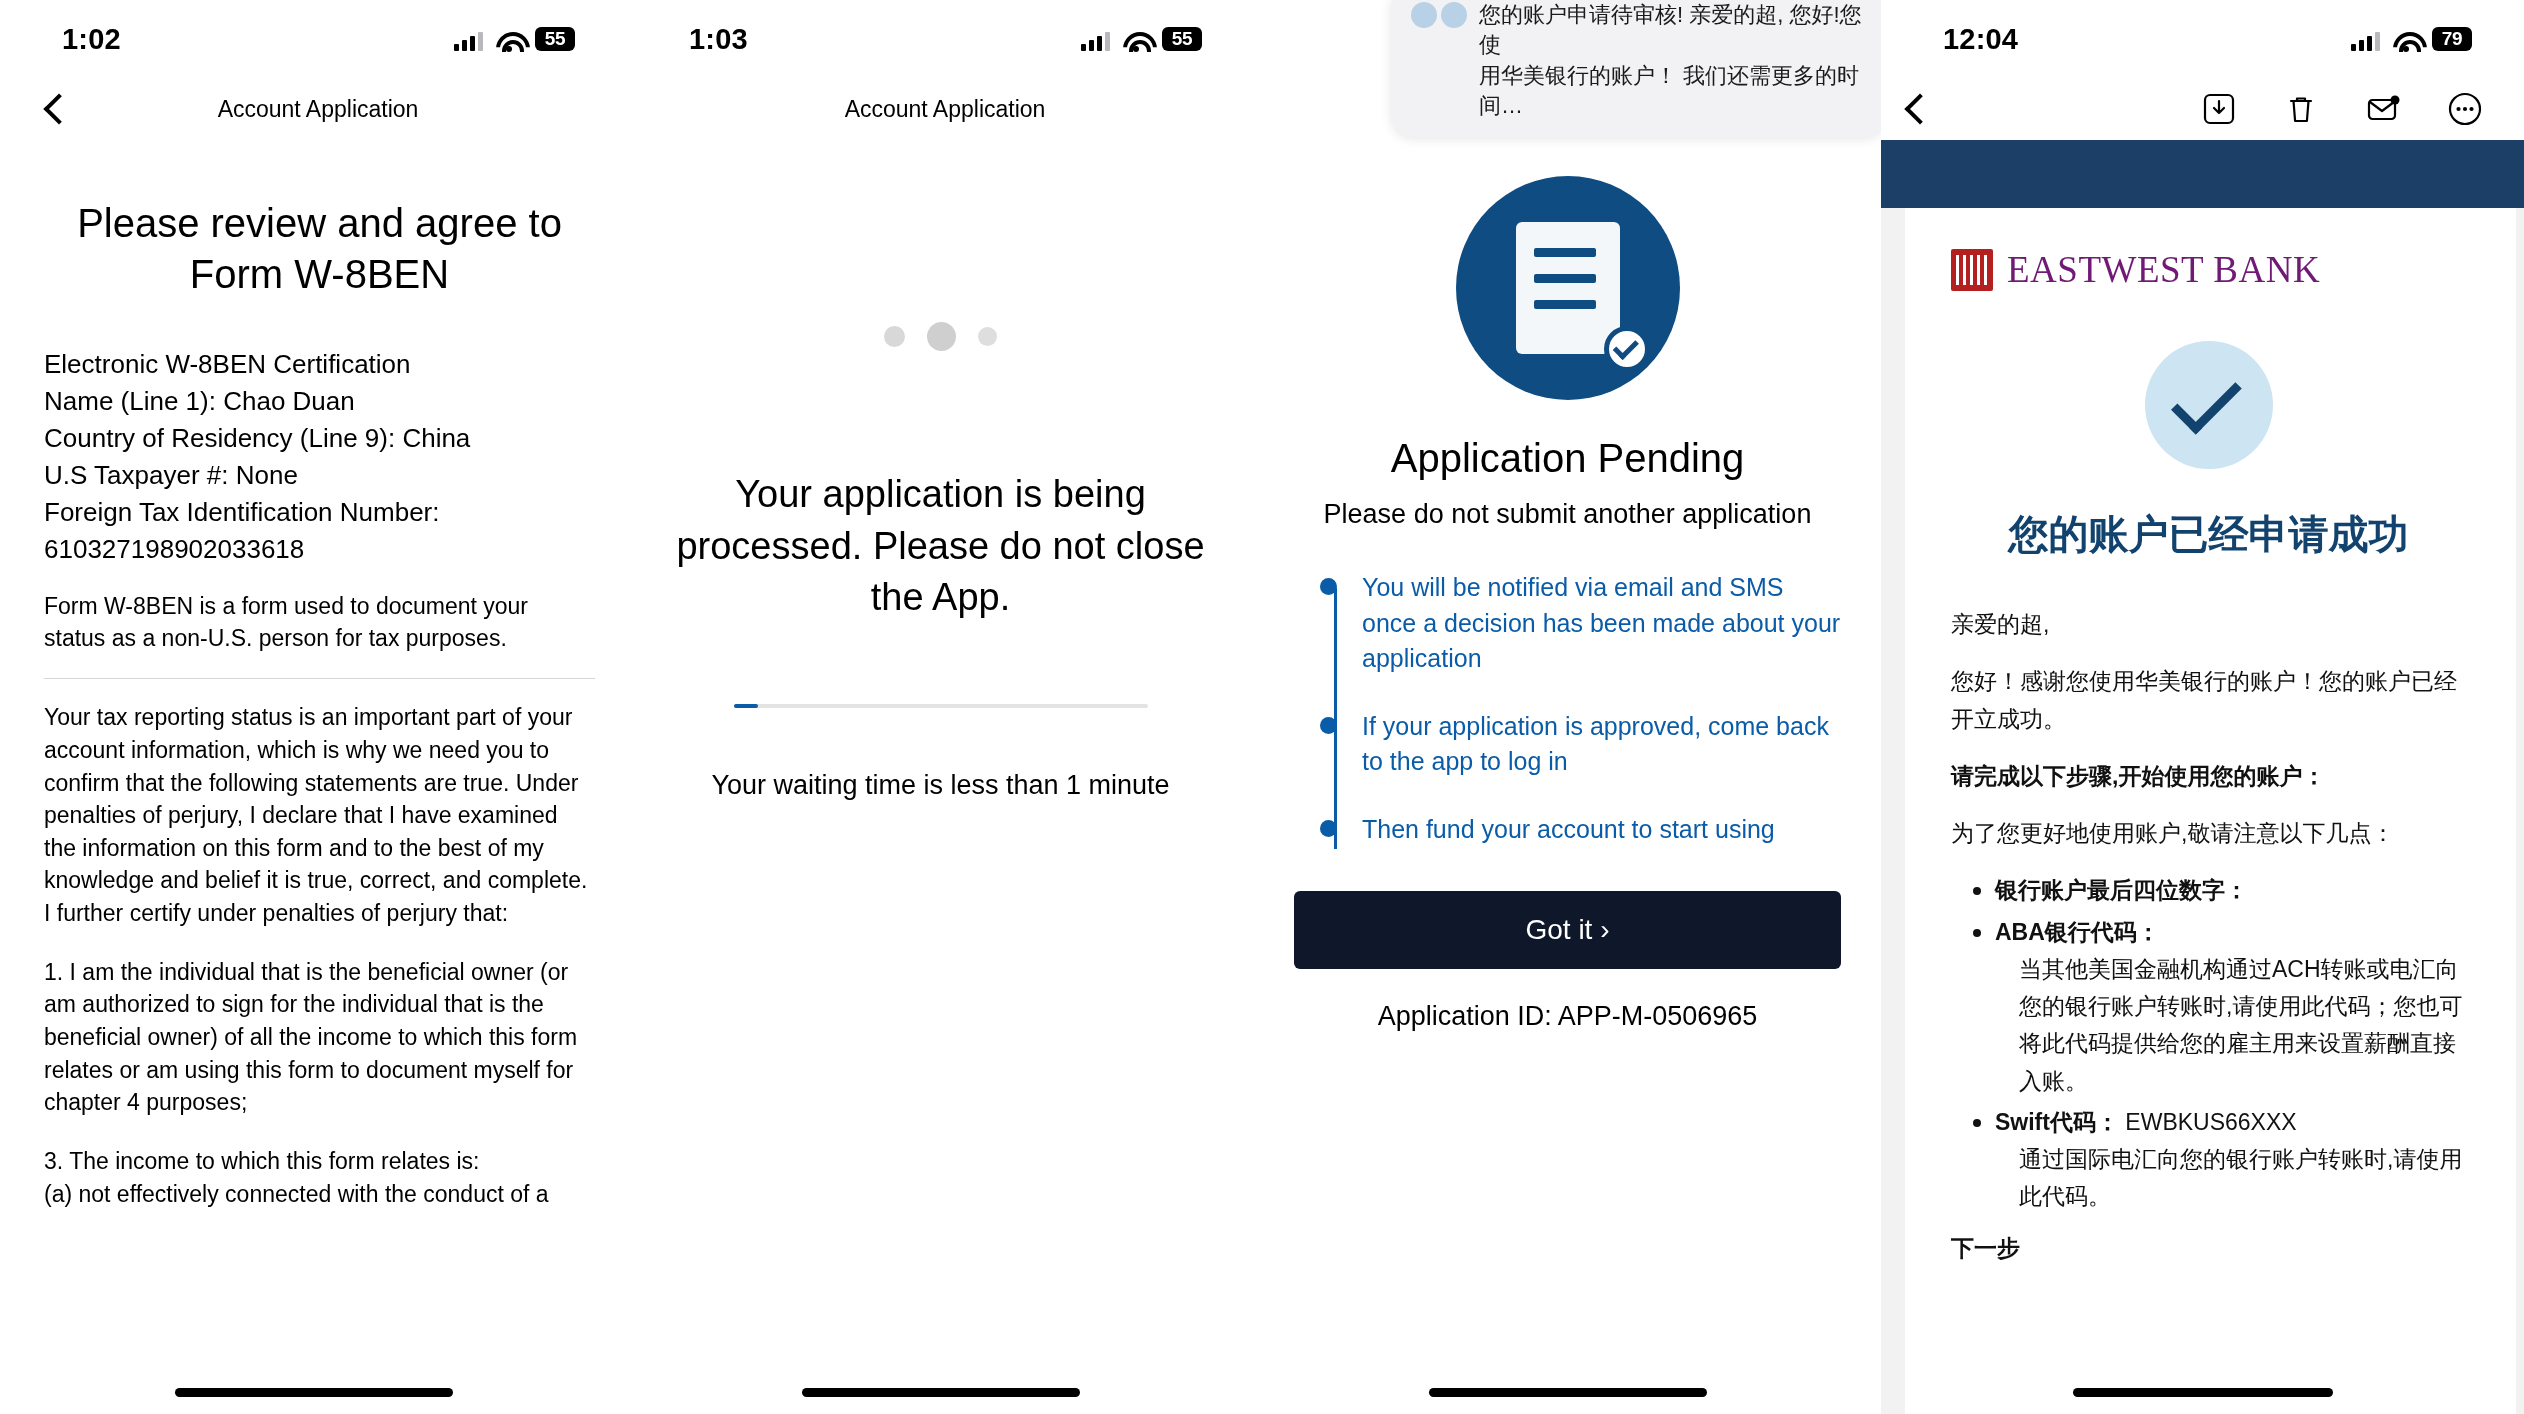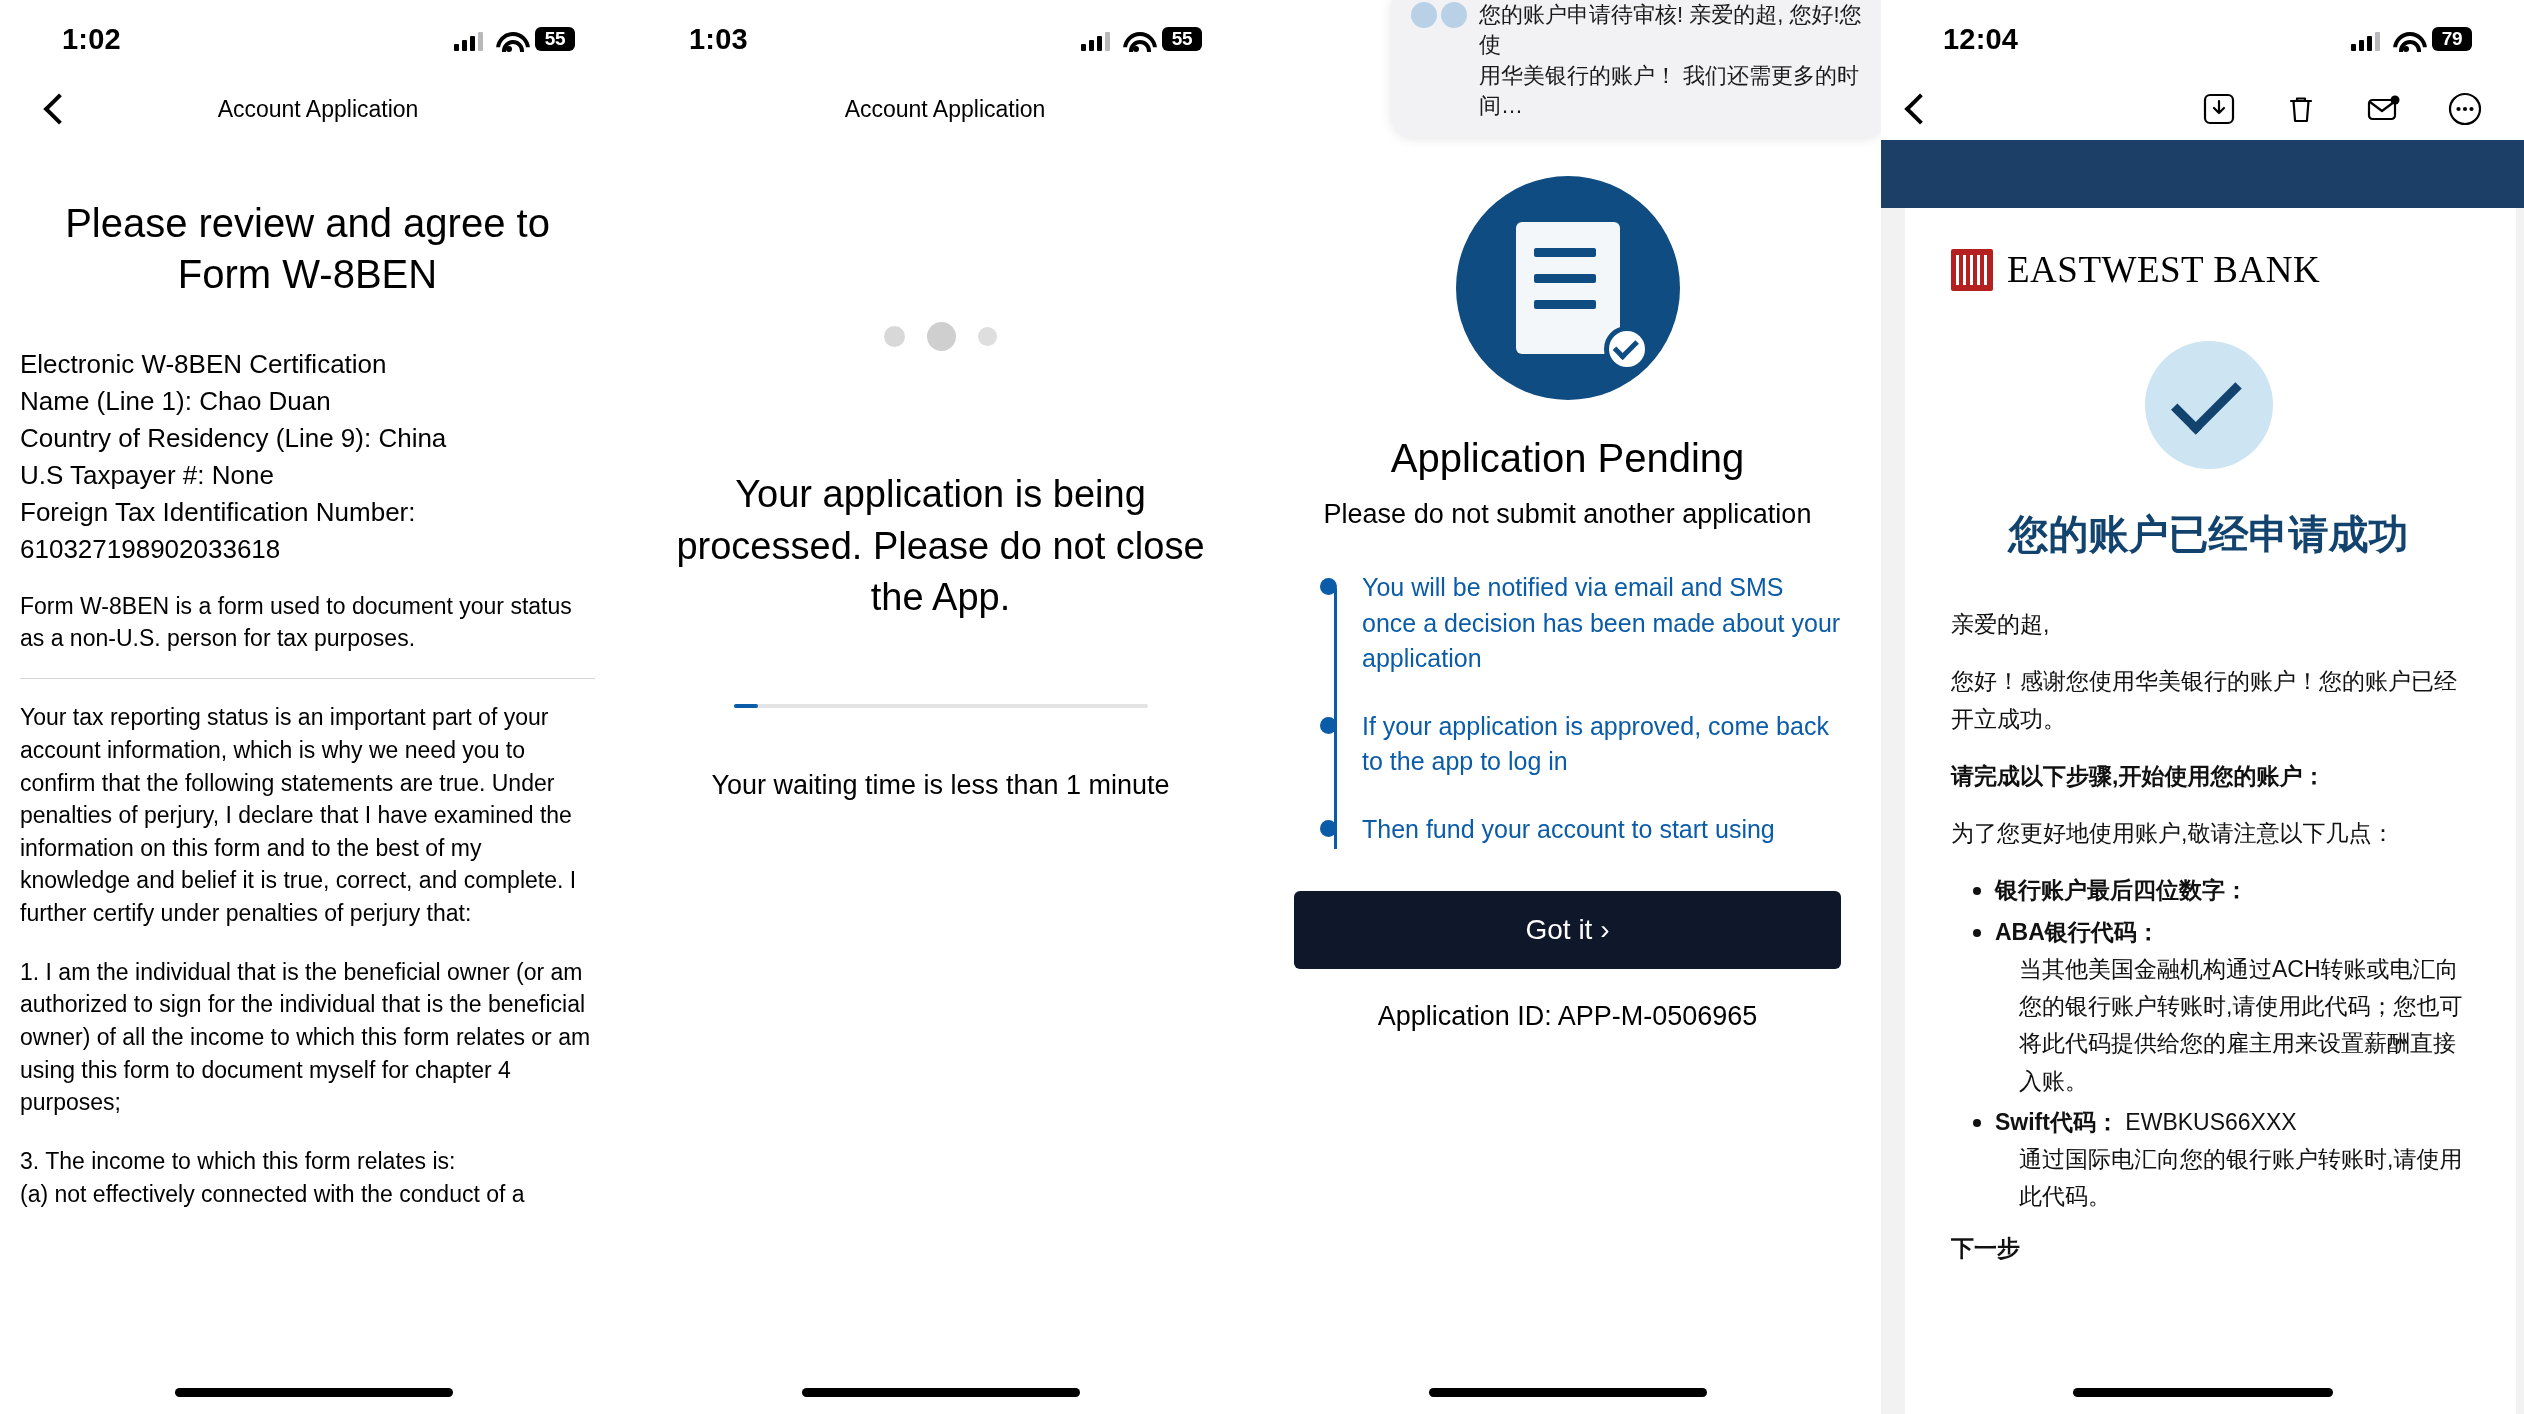--- a/index.html
+++ b/index.html
@@ -120,21 +120,21 @@
   .back-chevron {
     width: 22px; height: 22px;
     border-left: 4px solid #000;
     border-bottom: 4px solid #000;
     transform: rotate(45deg);
     margin-left: 18px;
     z-index: 2;
   }
 
   
-  .p1-body { padding: 22px 32px 0 20px; }
+  .p1-body { padding: 22px 32px 0 44px; }
   .p1-heading {
     font-size: 40px;
     text-align: center;
     line-height: 1.28;
     color: #000;
     margin: 36px 20px 46px 20px;
     font-weight: 400;
   }
   .cert-block {
     font-size: 26px;
@@ -408,21 +408,21 @@
   }
   .ewb-mark::before {
     content: "";
     position: absolute;
     left: 5px; top: 6px; right: 5px; bottom: 6px;
     background: repeating-linear-gradient(to right, #fff 0 3px, #b4201f 3px 7px);
   }
   .ewb-name {
     font-family: "Liberation Serif", serif;
     font-size: 37px;
-    color: #000000;
+    color: #701a75;
     letter-spacing: 0.5px;
     font-weight: 400;
   }
   .success-circle {
     width: 128px; height: 128px;
     border-radius: 50%;
     background: #cde4f2;
     margin: 50px auto 0 auto;
     display: flex;
     align-items: center;

